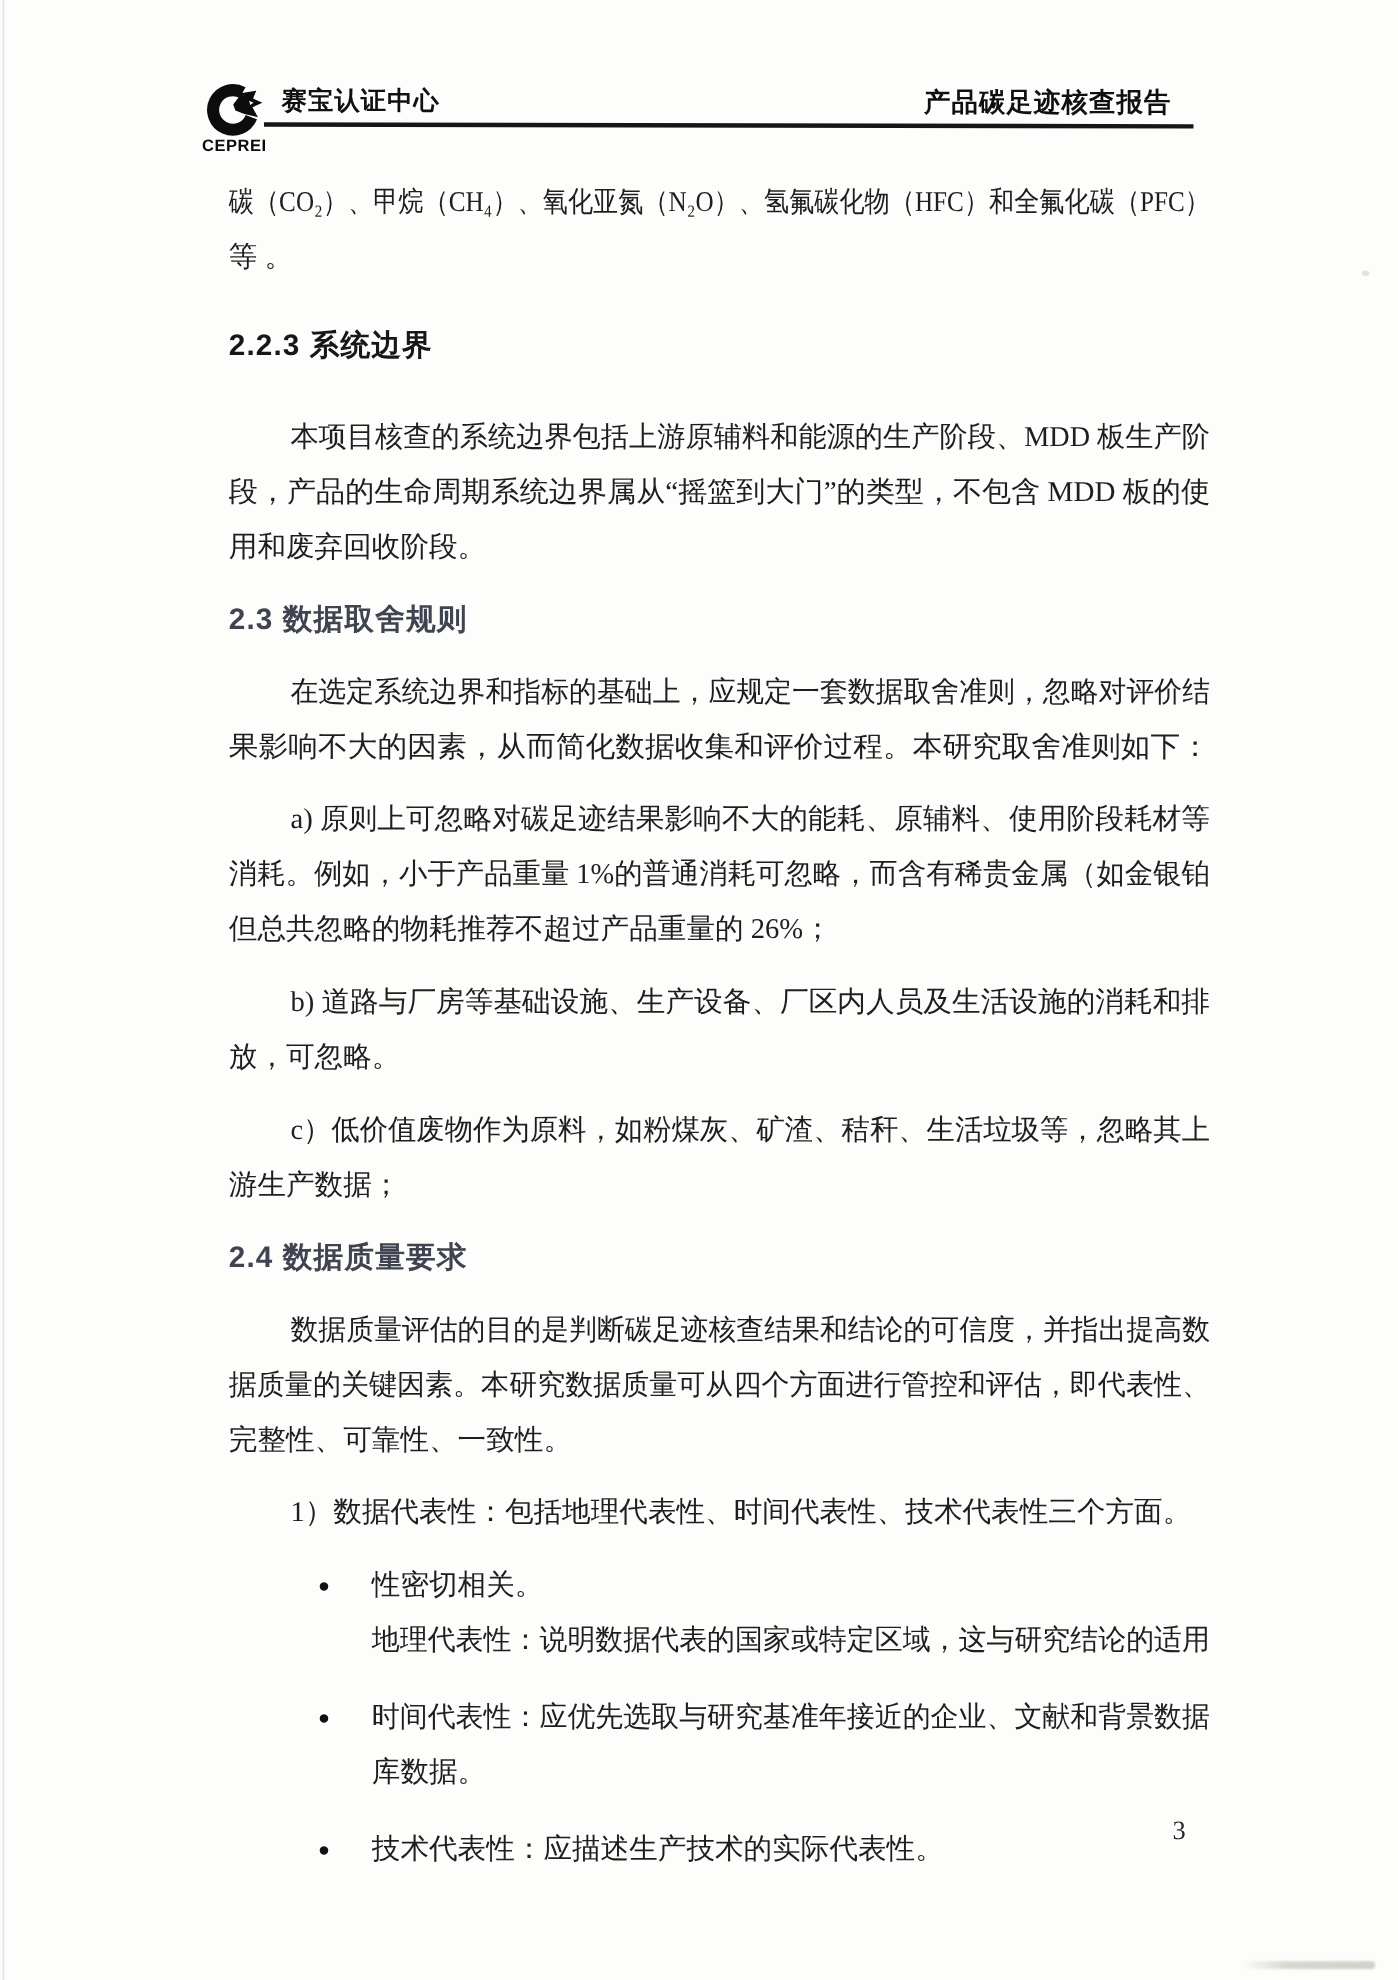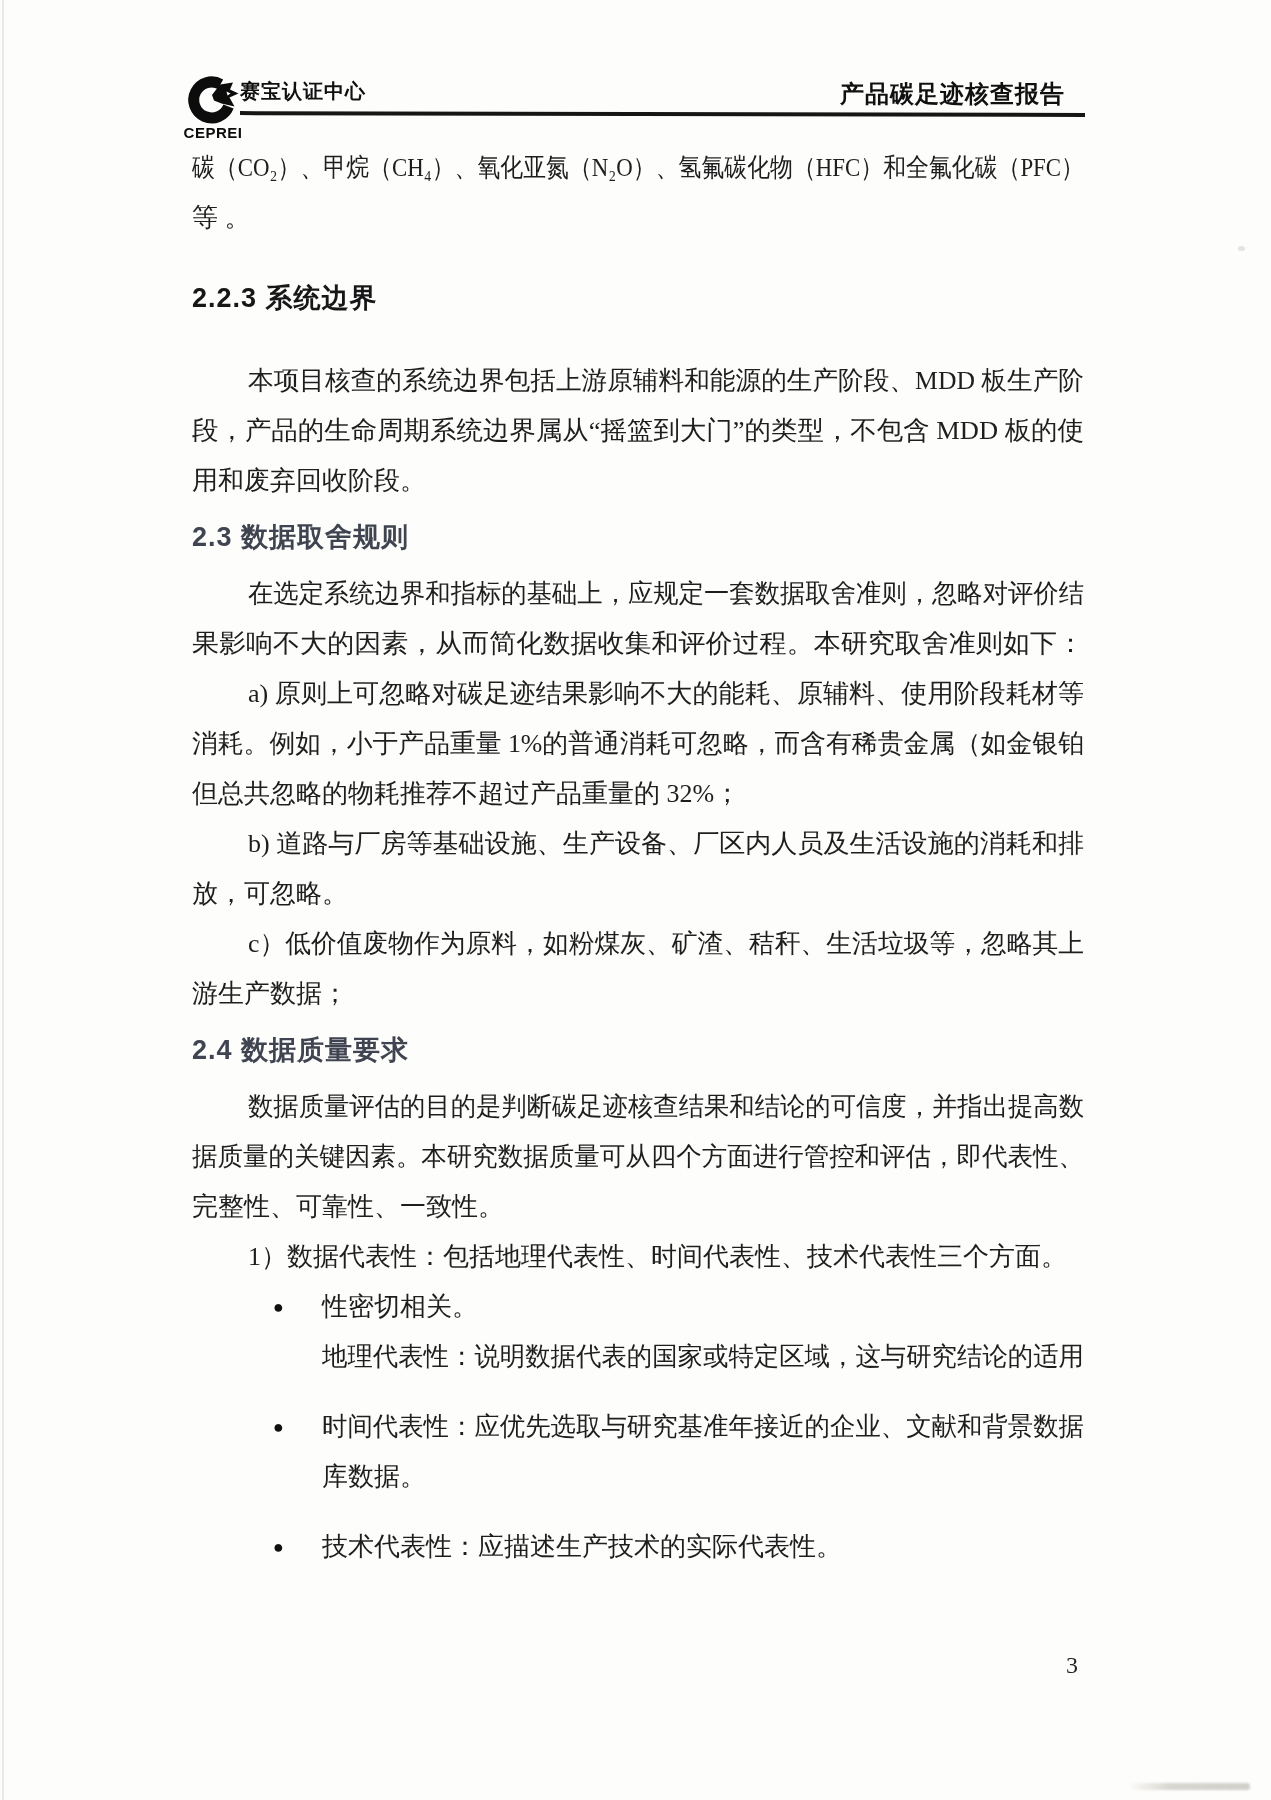--- a/index.html
+++ b/index.html
@@ -20,41 +20,41 @@
   
   .hdr-logo{position:absolute;left:186px;top:72px;width:54px;height:56px;}
   .hdr-logo svg{display:block;}
   .hdr-logo-text{
     position:absolute;left:180px;top:124px;width:66px;
     font-family:"Liberation Sans","DejaVu Sans",sans-serif;
     font-weight:700;font-size:15px;letter-spacing:.5px;color:#0c0c0c;
     text-align:center;
   }
   .hdr-org{
-    position:absolute;left:240px;top:76px;
+    position:absolute;left:256px;top:76px;
     font-family:"Liberation Sans","DejaVu Sans",sans-serif;
-    font-weight:600;font-size:20px;line-height:30px;color:#101010;
+    font-weight:600;font-size:23px;line-height:30px;color:#101010;
     letter-spacing:1px;white-space:nowrap;
   }
   .hdr-title{
     position:absolute;right:206px;top:80px;
     font-family:Liberation Serif, serif;
     font-weight:600;font-size:24px;line-height:28px;color:#101010;
     letter-spacing:1px;white-space:nowrap;
   }
   .hdr-rule{
     position:absolute;left:240px;top:112px;width:845px;height:4px;
     background:#161616;transform:rotate(.12deg);
   }
   
   .doc{
     position:absolute;left:192px;top:143px;width:892px;
     font-size:26px;line-height:50px;
   }
-  .blk{margin:0;text-decoration:underline;}
+  .blk{margin:16px;text-decoration:underline;}
   .blk.heading3{margin-top:30px;margin-bottom:33px;}
   .blk.heading2{margin-top:6px;margin-bottom:7px;}
   .blk.bullet{margin-top:20px;position:relative;}
   .blk.para + .blk.bullet{margin-top:0;}
   .blk.heading3 .ltxt{
     font-family:"Liberation Sans","DejaVu Sans",sans-serif;
     font-weight:700;font-size:27px;color:#171717;letter-spacing:1px;
   }
   .blk.heading2 .ltxt{
     font-family:"Liberation Sans","DejaVu Sans",sans-serif;
@@ -123,21 +123,21 @@
       <div class="blk para">
         <div class="lines">
           <div class="line ind fill"><span class="ltxt" style="transform: scaleX(0.9744);">在选定系统边界和指标的基础上，应规定一套数据取舍准则，忽略对评价结</span></div>
           <div class="line fill"><span class="ltxt" style="transform: scaleX(1.0396);">果影响不大的因素，从而简化数据收集和评价过程。本研究取舍准则如下：</span></div>
         </div>
       </div>
       <div class="blk para">
         <div class="lines">
           <div class="line ind fill"><span class="ltxt" style="transform: scaleX(1.004);">a) 原则上可忽略对碳足迹结果影响不大的能耗、原辅料、使用阶段耗材等</span></div>
           <div class="line fill"><span class="ltxt" style="transform: scaleX(0.992);">消耗。例如，小于产品重量 1%的普通消耗可忽略，而含有稀贵金属（如金银铂</span></div>
-          <div class="line"><span class="ltxt" style="transform: scaleX(1);">但总共忽略的物耗推荐不超过产品重量的 32%；</span></div>
+          <div class="line"><span class="ltxt" style="transform: scaleX(1);">但总共忽略的物耗推荐不超过产品重量的 26%；</span></div>
         </div>
       </div>
       <div class="blk para">
         <div class="lines">
           <div class="line ind fill"><span class="ltxt" style="transform: scaleX(1.0022);">b) 道路与厂房等基础设施、生产设备、厂区内人员及生活设施的消耗和排</span></div>
           <div class="line"><span class="ltxt" style="transform: scaleX(1); text-align: right;">放，可忽略。</span></div>
         </div>
       </div>
       <div class="blk para">
         <div class="lines">

